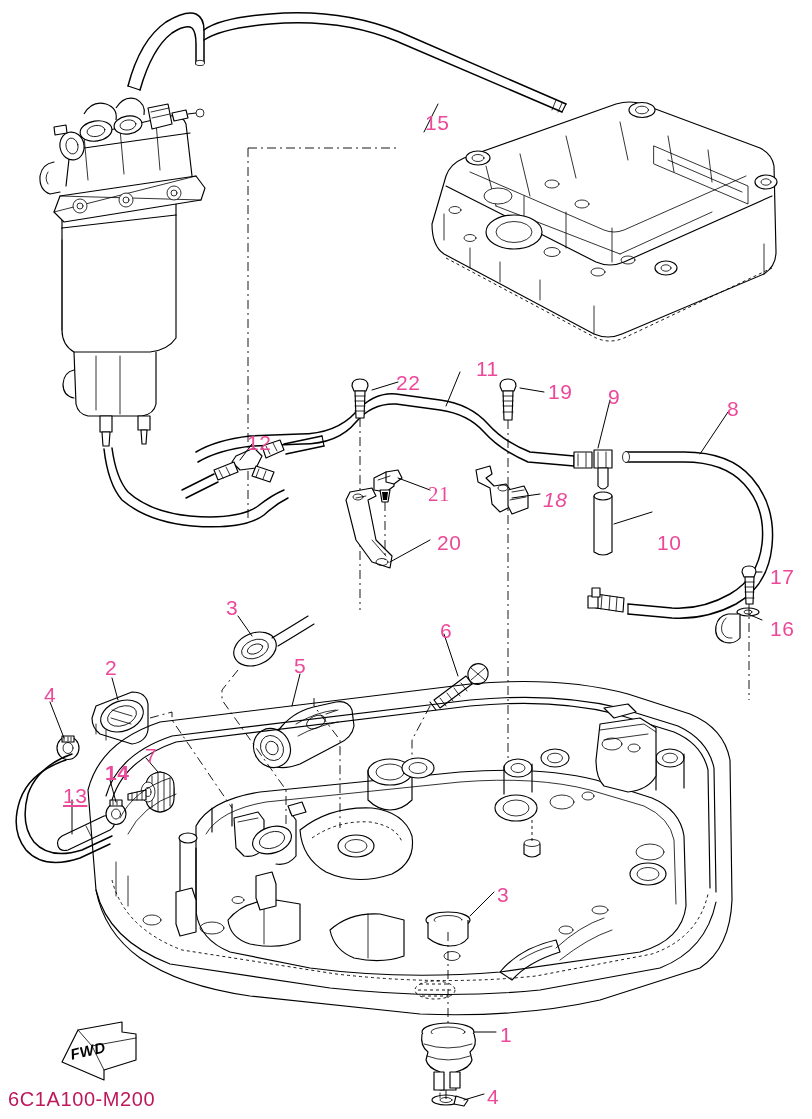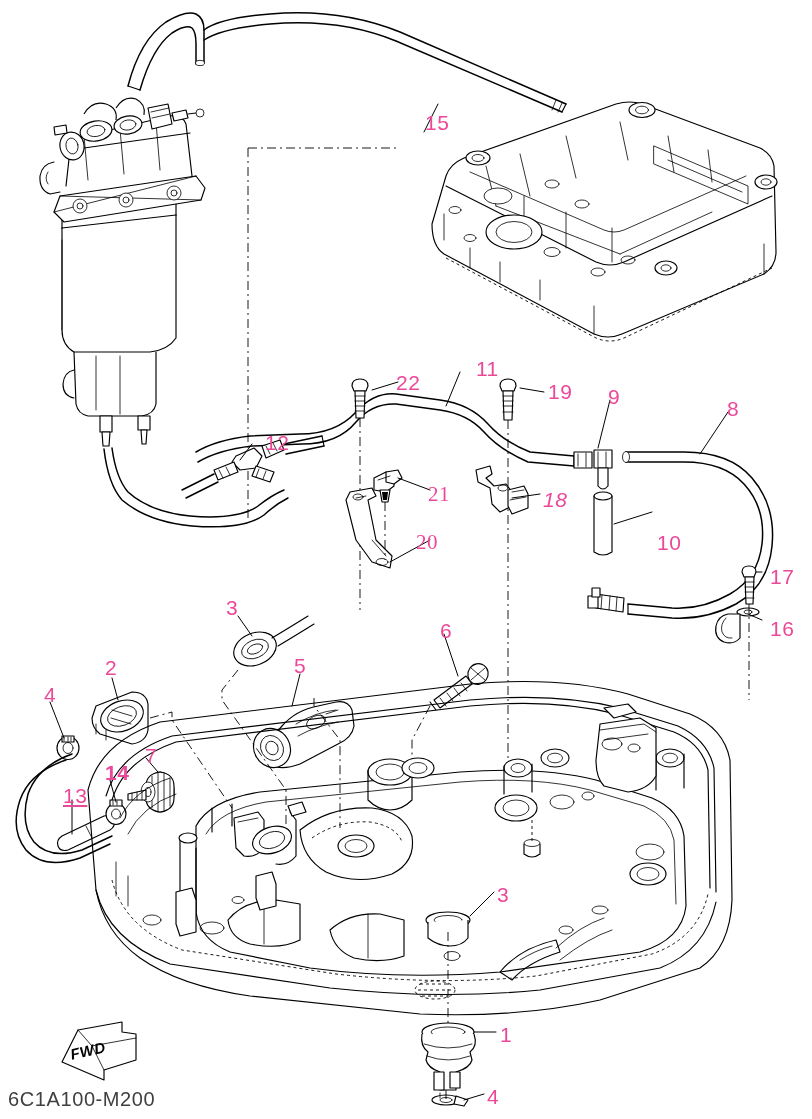--- a/index.html
+++ b/index.html
@@ -9,21 +9,21 @@
     position:relative;width:812px;height:1119px;background:#fff;overflow:hidden;
   }
   #art{position:absolute;left:0;top:0;width:812px;height:1119px;}
   .callout{
     position:absolute;font-family:"Liberation Sans",sans-serif;
     font-size:21px;color:#ec4899;letter-spacing:0.5px;
     line-height:1;white-space:nowrap;
   }
   #partno{
     position:absolute;left:8px;top:1088px;
-    font-size:20px;letter-spacing:0.6px;color:#404040;
+    font-size:20px;letter-spacing:0.6px;color:#be185d;
     font-family:"Liberation Sans",sans-serif;white-space:nowrap;
   }
   #fwd-label{
     position:absolute;left:70px;top:1042px;font-size:15px;font-weight:bold;
     font-style:italic;color:#000;transform:rotate(-13deg);
     font-family:"Liberation Sans",sans-serif;letter-spacing:0.5px;
   }
 </style>
 </head>
 <body>
@@ -471,29 +471,29 @@
       <div class="callout" style="left: 497px; top: 884px;">3</div>
       <div class="callout" style="left: 44px; top: 684px;">4</div>
       <div class="callout" style="left: 487px; top: 1086px;">4</div>
       <div class="callout" style="left: 294px; top: 655px;">5</div>
       <div class="callout" style="left: 440px; top: 620px;">6</div>
       <div class="callout" style="left: 145px; top: 745px;">7</div>
       <div class="callout" style="left: 727px; top: 398px;">8</div>
       <div class="callout" style="left: 608px; top: 386px;">9</div>
       <div class="callout" style="left: 657px; top: 532px;">10</div>
       <div class="callout" style="left: 456px; top: 358px; margin-left: 20px;">11</div>
-      <div class="callout" style="left: 247px; top: 432px; margin-left: 18px;">12</div>
+      <div class="callout" style="left: 247px; top: 432px;">12</div>
       <div class="callout" style="left: 63px; top: 785px; text-decoration: underline;">13</div>
       <div class="callout" style="left: 105px; top: 762px; font-weight: bold;">14</div>
       <div class="callout" style="left: 425px; top: 112px;">15</div>
       <div class="callout" style="left: 770px; top: 618px;">16</div>
       <div class="callout" style="left: 770px; top: 566px;">17</div>
       <div class="callout" style="left: 543px; top: 489px; font-style: italic;">18</div>
       <div class="callout" style="left: 548px; top: 381px;">19</div>
-      <div class="callout" style="left: 416px; top: 532px; font-family: Liberation Serif, serif;">20</div>
+      <div class="callout" style="left: 437px; top: 532px;">20</div>
       <div class="callout" style="left: 428px; top: 484px; font-family: Liberation Serif, serif;">21</div>
       <div class="callout" style="left: 396px; top: 372px;">22</div>
     </div>
 
   <div id="fwd-label">FWD</div>
 
   <div id="partno">6C1A100-M200</div>
 </div>
 
 </body></html>

